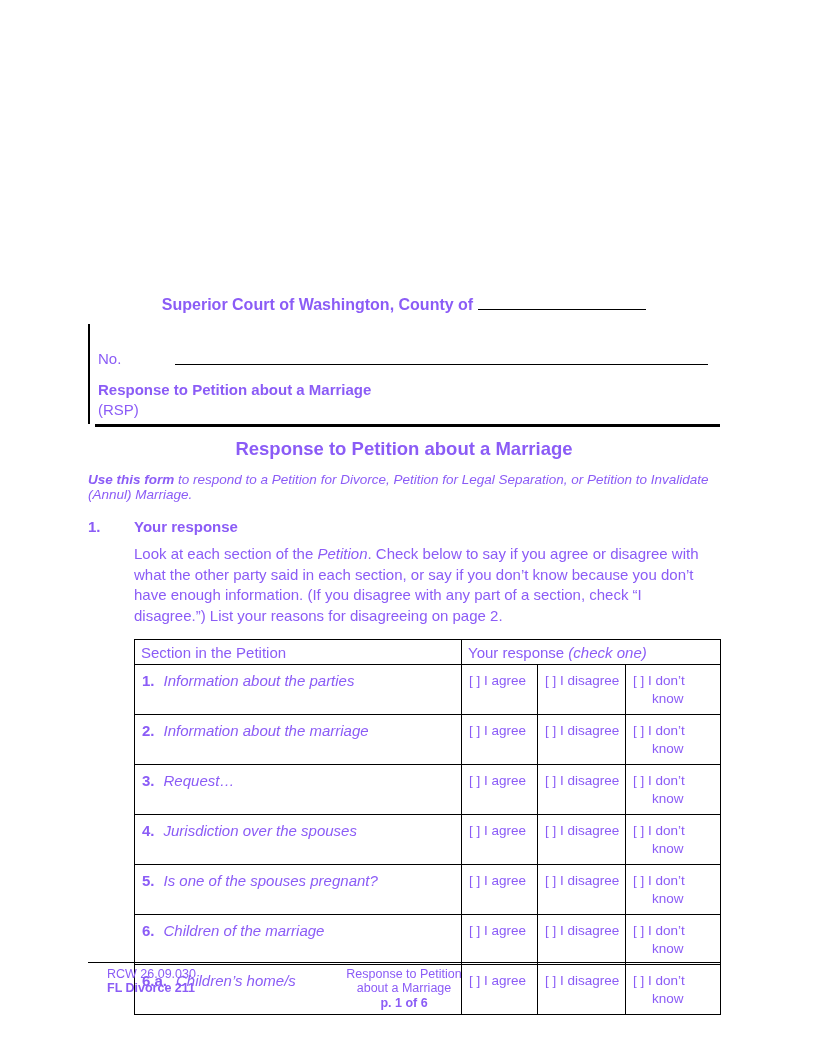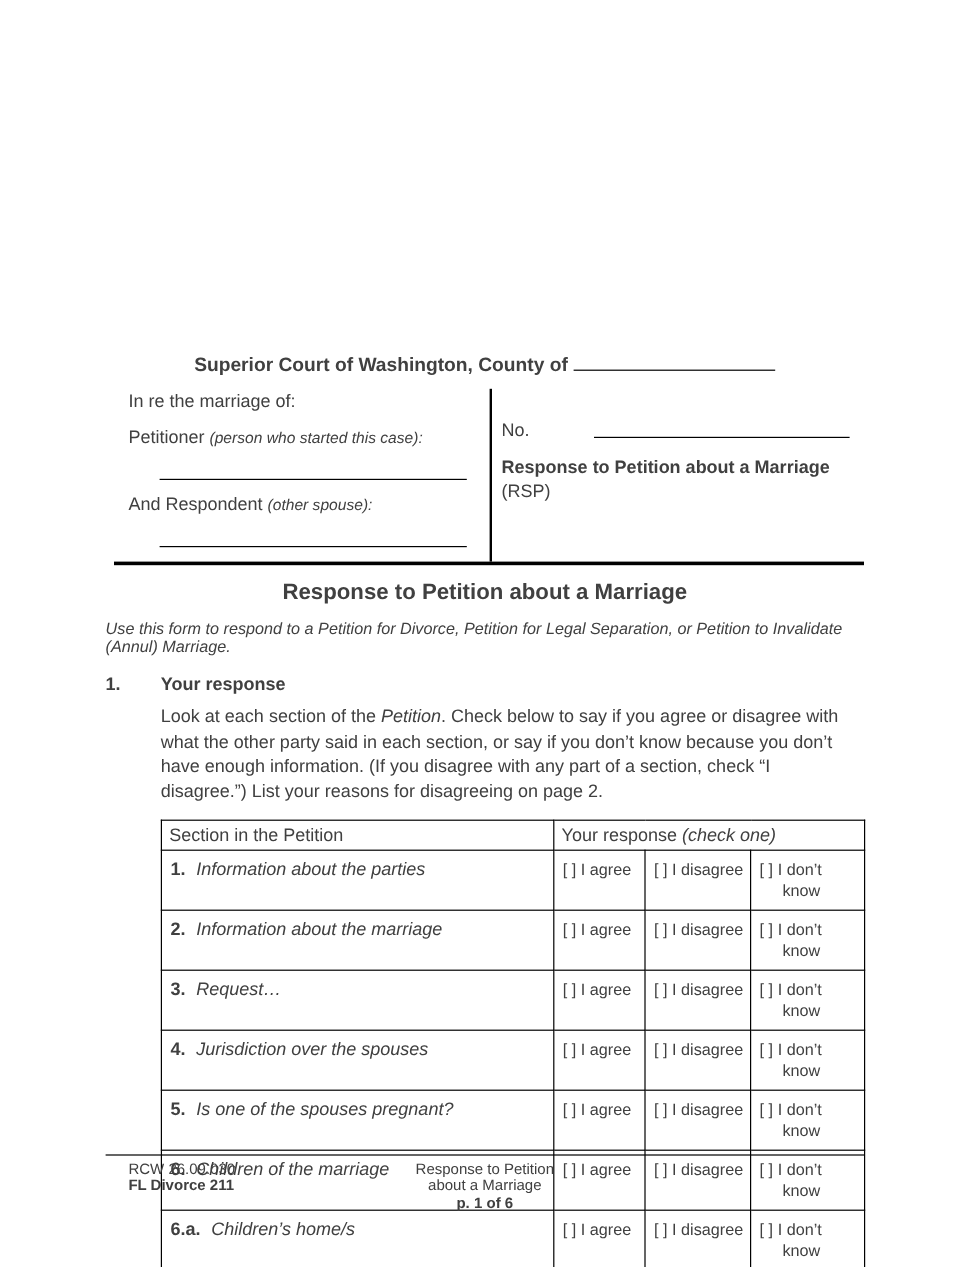--- a/index.html
+++ b/index.html
@@ -1,21 +1,21 @@
 <!DOCTYPE html>
 <html><head>
 <meta charset="utf-8">
 <style>
   html, body { margin: 0; padding: 0; background: #fff; }
   .page {
     position: relative;
     width: 816px;
     height: 1056px;
     background: #fff;
-    color: #404040;
+    color: #8b5cf6;
     font-family: "Liberation Sans", "DejaVu Sans", sans-serif;
     font-size: 15px;
     overflow: hidden;
   }
   .content { position: absolute; left: 88px; top: 296px; width: 632px; }
 
   .b { font-weight: bold; }
 
   
   .court-heading { text-align: center; font-weight: bold; font-size: 16px; }
@@ -33,21 +33,21 @@
   .name-line { height: 26px; width: 256px; margin: 0 0 12px 26px; border-bottom: 1.5px solid #000; }
   .no-row { display: flex; gap: 48px; }
   .no-fill { flex: 1; border-bottom: 1.5px solid #000; margin: 0 12px 2px 6px; }
   .cap-doc-title { margin: 14px 0 0 0; font-weight: bold; }
   .cap-doc-code { margin: 3px 0 6px 0; }
   .caption-rule { margin-left: 7px; border-top: 3px solid #000; }
 
   
   .page-title { margin: 11px 0 0 0; text-align: center; font-size: 18.5px; font-weight: bold; }
   .intro { margin: 12px 0 0 0; font-style: italic; font-size: 13.5px; }
-  .intro .lead { font-weight: normal; }
+  .intro .lead { font-weight: bold; }
 
   
   .sec-head { display: flex; margin-top: 16px; font-weight: bold; }
   .sec-num { width: 46px; }
   .para { margin: 9px 0 13px 46px; width: 578px; line-height: 1.37; }
 
   
   .resp-table { margin-left: 46px; border-collapse: collapse; table-layout: fixed; width: 586px; }
   .resp-table col.c1 { width: 327px; }
   .resp-table col.c2 { width: 76px; }
@@ -69,33 +69,20 @@
 <body>
 
 <div class="page">
   <div class="content">
 
     <div class="court-heading">
       <span>Superior Court of Washington, County of</span><span class="fill county-fill"></span>
     </div>
 
     <div class="caption">
-      <div class="cap-left">
-        <p class="in-re">In re the marriage of:</p>
-        <p class="party-line">
-          <span>Petitioner</span>
-          <span class="small-note">(person who started this case):</span>
-        </p>
-        <div class="name-line"></div>
-        <p class="party-line">
-          <span>And Respondent</span>
-          <span class="small-note">(other spouse):</span>
-        </p>
-        <div class="name-line"></div>
-      </div>
       <div class="cap-div"></div>
       <div class="cap-right">
         <div class="no-row">
           <span>No.</span>
           <span class="no-fill"></span>
         </div>
         <p class="cap-doc-title">Response to Petition about a Marriage</p>
         <p class="cap-doc-code">(RSP)</p>
       </div>
     </div>

